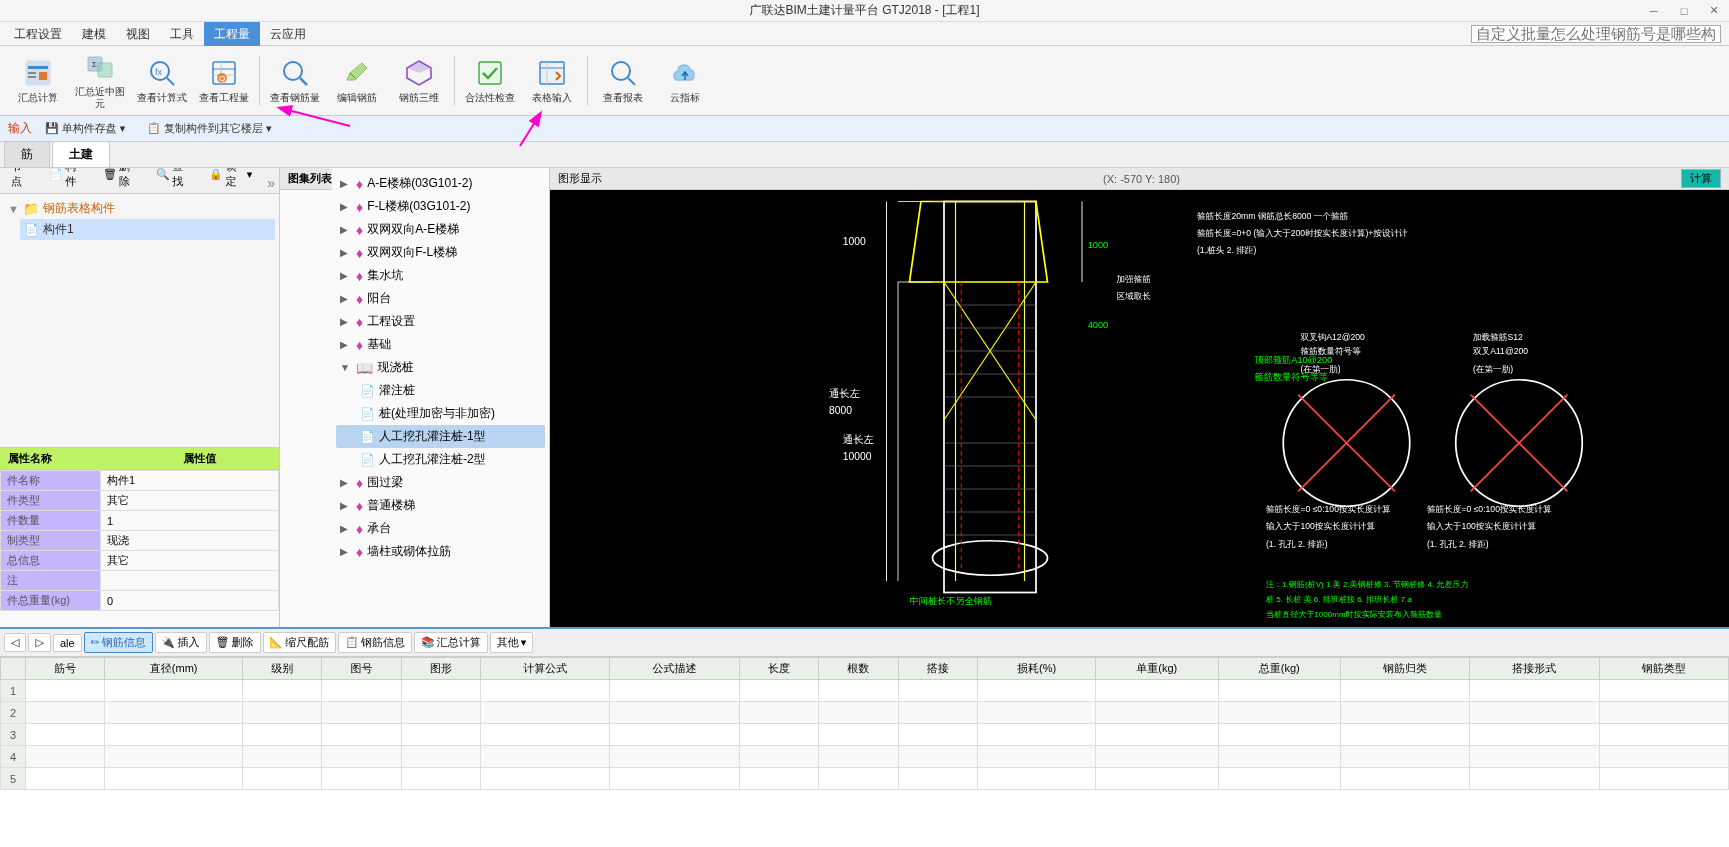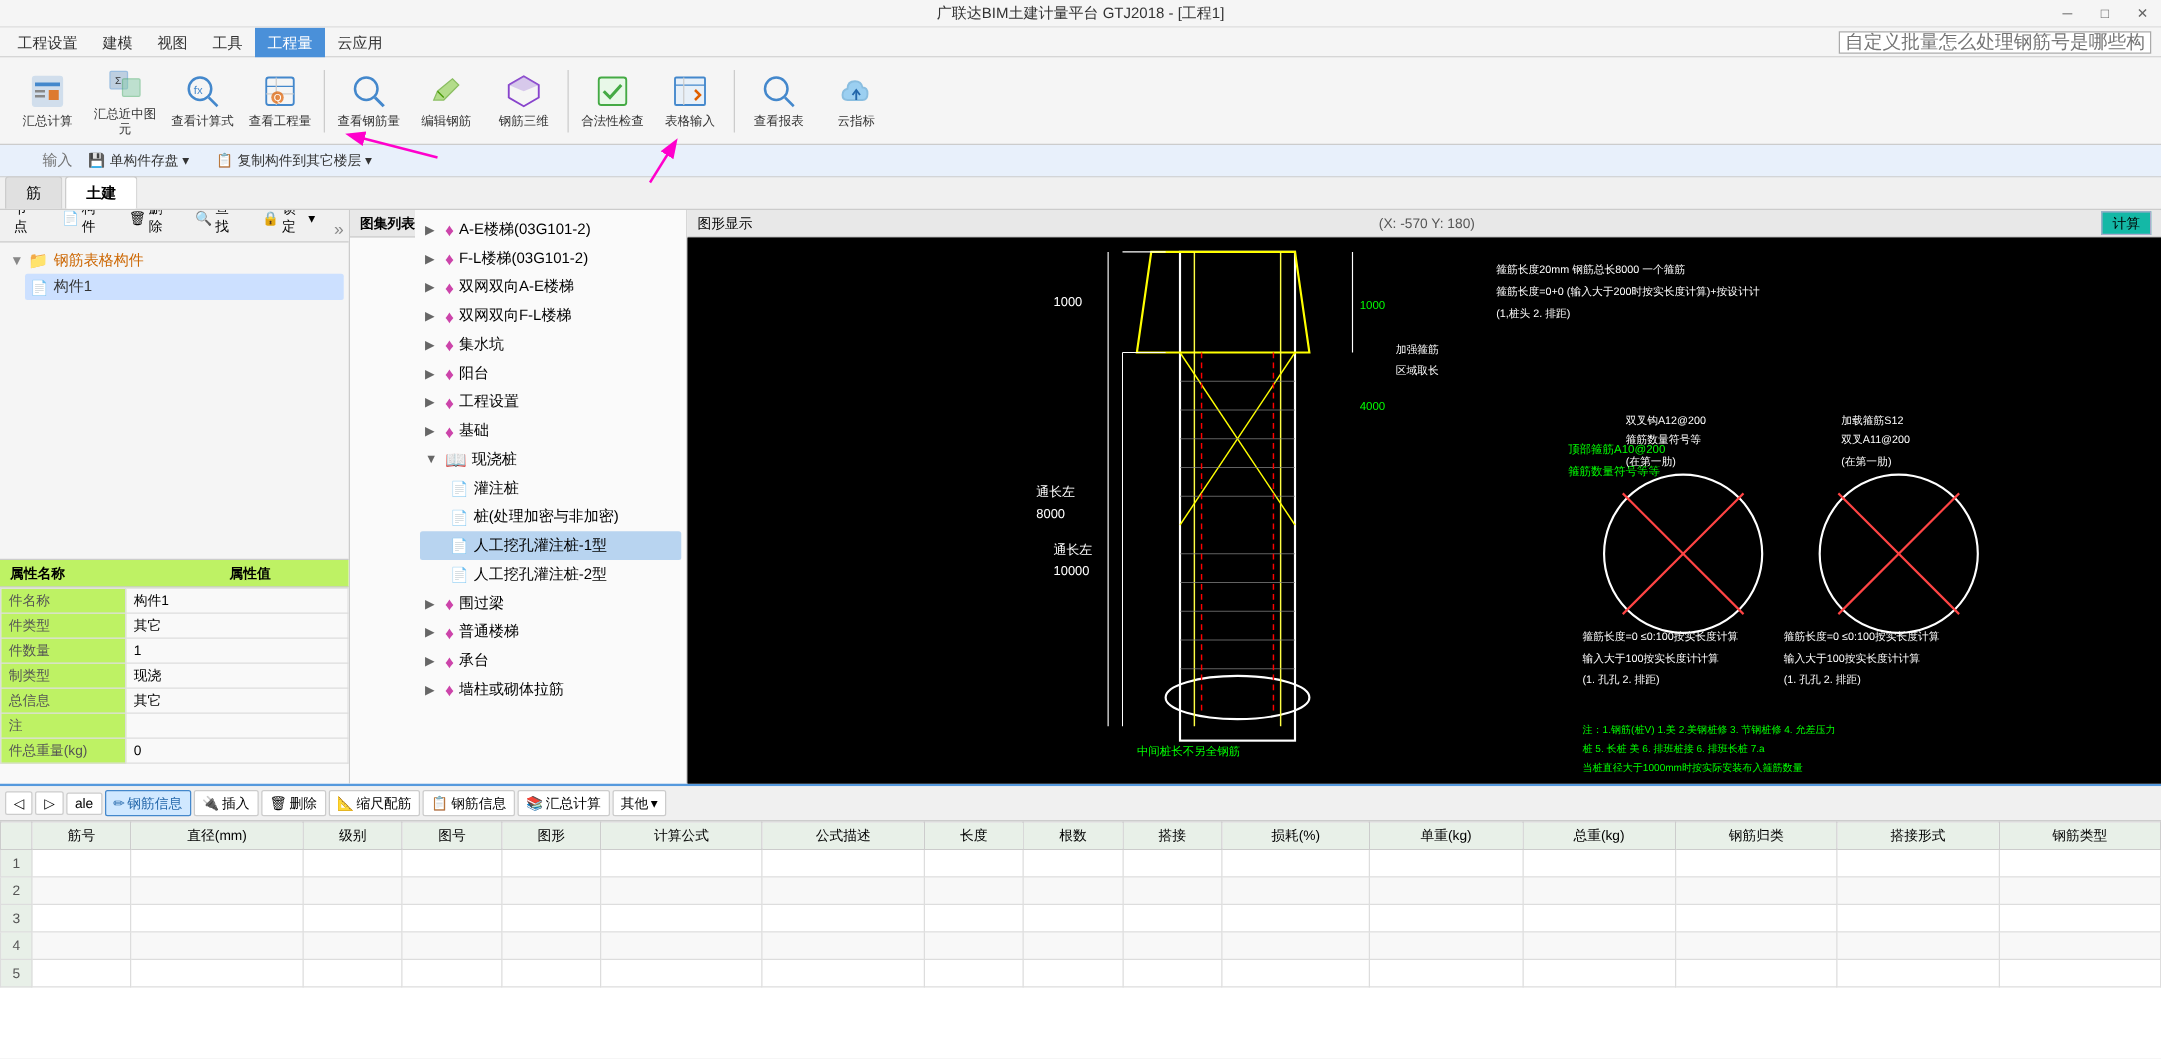--- a/index.html
+++ b/index.html
@@ -205,21 +205,21 @@
       height: 22px;
       display: flex;
       align-items: center;
       padding-left: 8px;
       font-size: 11px;
       font-weight: bold;
       border-bottom: 1px solid #ccc;
     }
     .props-table { width: 100%; border-collapse: collapse; font-size: 11px; }
     .props-table td { border: 1px solid #ddd; padding: 2px 6px; height: 20px; }
-    .props-table td:first-child { background: #bef264; color: #555; width: 100px; }
+    .props-table td:first-child { background: #c4b5fd; color: #555; width: 100px; }
 
     
     #mid-panel {
       width: 270px;
       min-width: 270px;
       border-right: 1px solid #ccc;
       background: #fafafa;
       display: flex;
       flex-direction: row;
     }
@@ -517,21 +517,21 @@
         </marker>
       </defs>
 
       <line x1="350" y1="80" x2="280" y2="62" stroke="#ff00cc" stroke-width="2" marker-end="url(#arrowhead1)"></line>
 
       <line x1="520" y1="100" x2="540" y2="68" stroke="#ff00cc" stroke-width="2" marker-end="url(#arrowhead2)"></line>
     </svg>
   </div>
 
   <div id="sub-toolbar">
-    <span style="font-size:12px;color:#737373;margin-left:26px;">输入</span>
+    <span style="font-size:12px;color:#c2410c;">输入</span>
     <div class="sub-tb-btn">
       <span>💾</span>
       <span>单构件存盘</span>
       <span>▾</span>
     </div>
     <div class="sub-tb-btn">
       <span>📋</span>
       <span>复制构件到其它楼层</span>
       <span>▾</span>
     </div>

